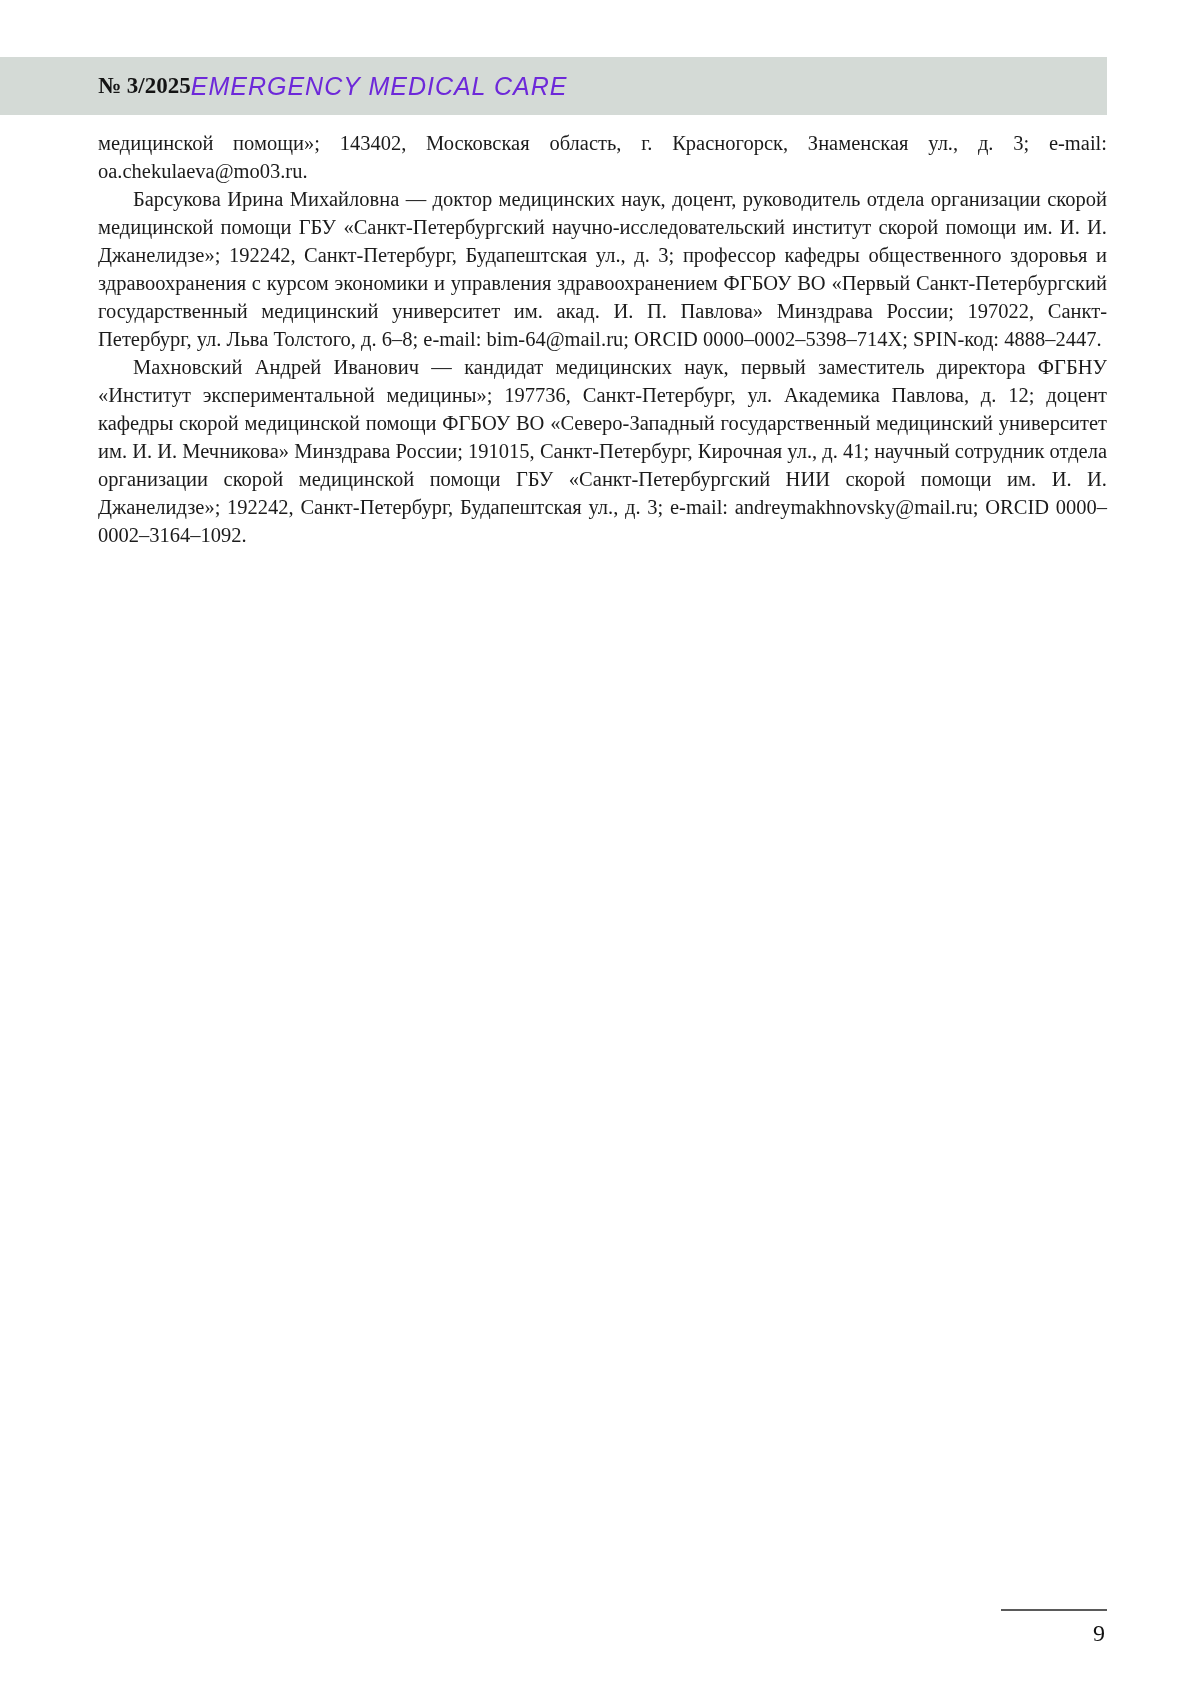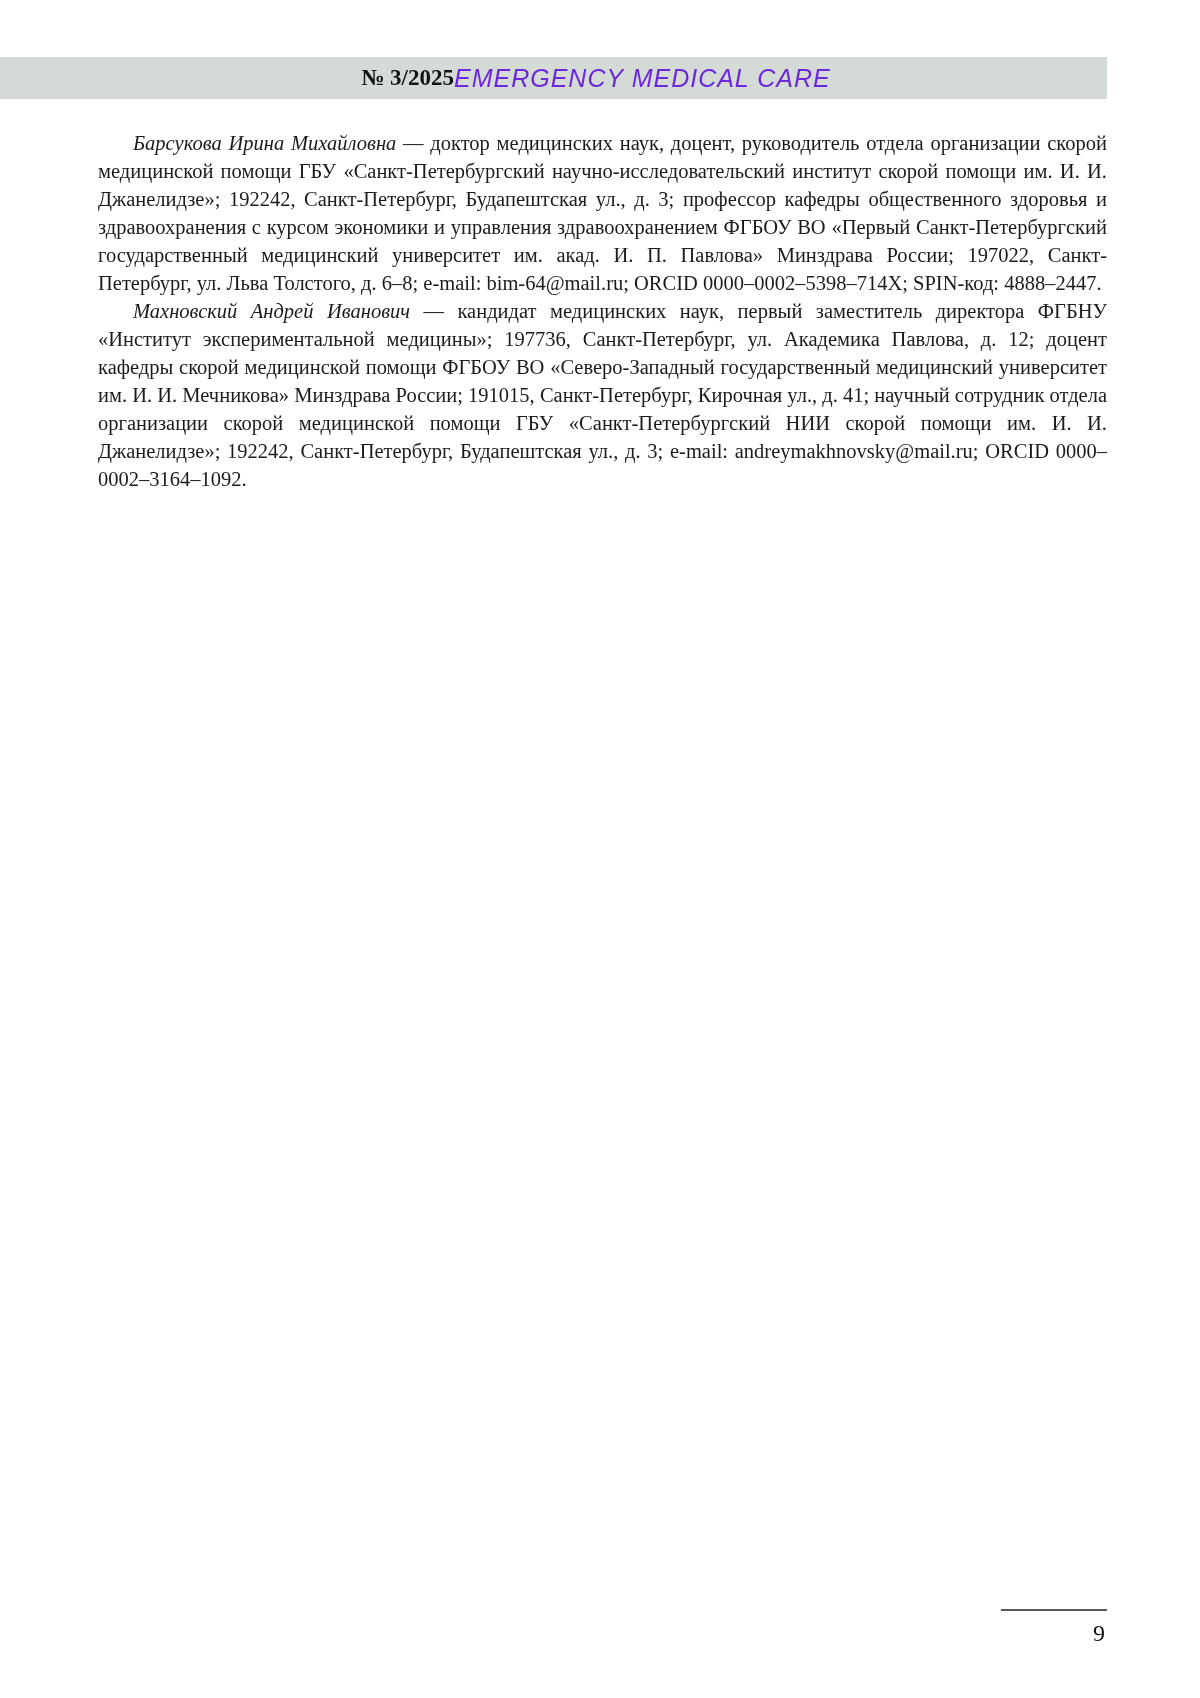--- a/index.html
+++ b/index.html
@@ -14,25 +14,25 @@
     background: #ffffff;
     overflow: hidden;
     font-family: "Liberation Serif", serif;
     color: #1b1b1b;
   }
   .header-bar {
     position: absolute;
     left: 0;
     top: 57px;
     width: 1107px;
-    height: 42px;
+    height: 58px;
     background: #d4dad6;
     box-sizing: border-box;
     display: flex;
-    justify-content: center;
+    justify-content: flex-start;
     align-items: center;
     padding: 0 13px 0 98px;
   }
   .issue-number {
     font-family: "Liberation Serif", serif;
     font-weight: bold;
     font-size: 23px;
     color: #141414;
     white-space: nowrap;
   }
@@ -54,21 +54,20 @@
     text-align: justify;
   }
   .content p {
     margin: 0;
     padding: 0;
   }
   .content p.indent {
     text-indent: 35px;
   }
   .author-name {
-    font-style: italic;
   }
   .footer-rule {
     position: absolute;
     left: 1001px;
     top: 1609px;
     width: 106px;
     height: 2px;
     background: #5a5a5a;
   }
   .page-number {
@@ -86,20 +85,21 @@
 <body>
 
 <div class="page">
 
   <div class="header-bar">
     <span class="issue-number">№ 3/2025</span>
     <span class="journal-title">EMERGENCY MEDICAL CARE</span>
   </div>
 
   <div class="content">
+    <p><span class="author-name"></span><span>медицинской помощи»; 143402, Московская область, г. Красногорск, Знаменская ул., д. 3; e-mail: oa.chekulaeva@mo03.ru.</span></p>
 
     <p class="indent"><span class="author-name">Барсукова Ирина Михайловна</span><span> — доктор медицинских наук, доцент, руководитель отдела организации скорой медицинской помощи ГБУ «Санкт-Петербургский научно-исследовательский институт скорой помощи им. И. И. Джанелидзе»; 192242, Санкт-Петербург, Будапештская ул., д. 3; профессор кафедры общественного здоровья и здравоохранения с курсом экономики и управления здравоохранением ФГБОУ ВО «Первый Санкт-Петербургский государственный медицинский университет им. акад. И. П. Павлова» Минздрава России; 197022, Санкт-Петербург, ул. Льва Толстого, д. 6–8; e-mail: bim-64@mail.ru; ORCID 0000–0002–5398–714X; SPIN-код: 4888–2447.</span></p>
 
     <p class="indent"><span class="author-name">Махновский Андрей Иванович</span><span> — кандидат медицинских наук, первый заместитель директора ФГБНУ «Институт экспериментальной медицины»; 197736, Санкт-Петербург, ул. Академика Павлова, д. 12; доцент кафедры скорой медицинской помощи ФГБОУ ВО «Северо-Западный государственный медицинский университет им. И. И. Мечникова» Минздрава России; 191015, Санкт-Петербург, Кирочная ул., д. 41; научный сотрудник отдела организации скорой медицинской помощи ГБУ «Санкт-Петербургский НИИ скорой помощи им. И. И. Джанелидзе»; 192242, Санкт-Петербург, Будапештская ул., д. 3; e-mail: andreymakhnovsky@mail.ru; ORCID 0000–0002–3164–1092.</span></p>
   </div>
 
   <div class="footer-rule"></div>
   <div class="page-number">9</div>
 
 </div>

